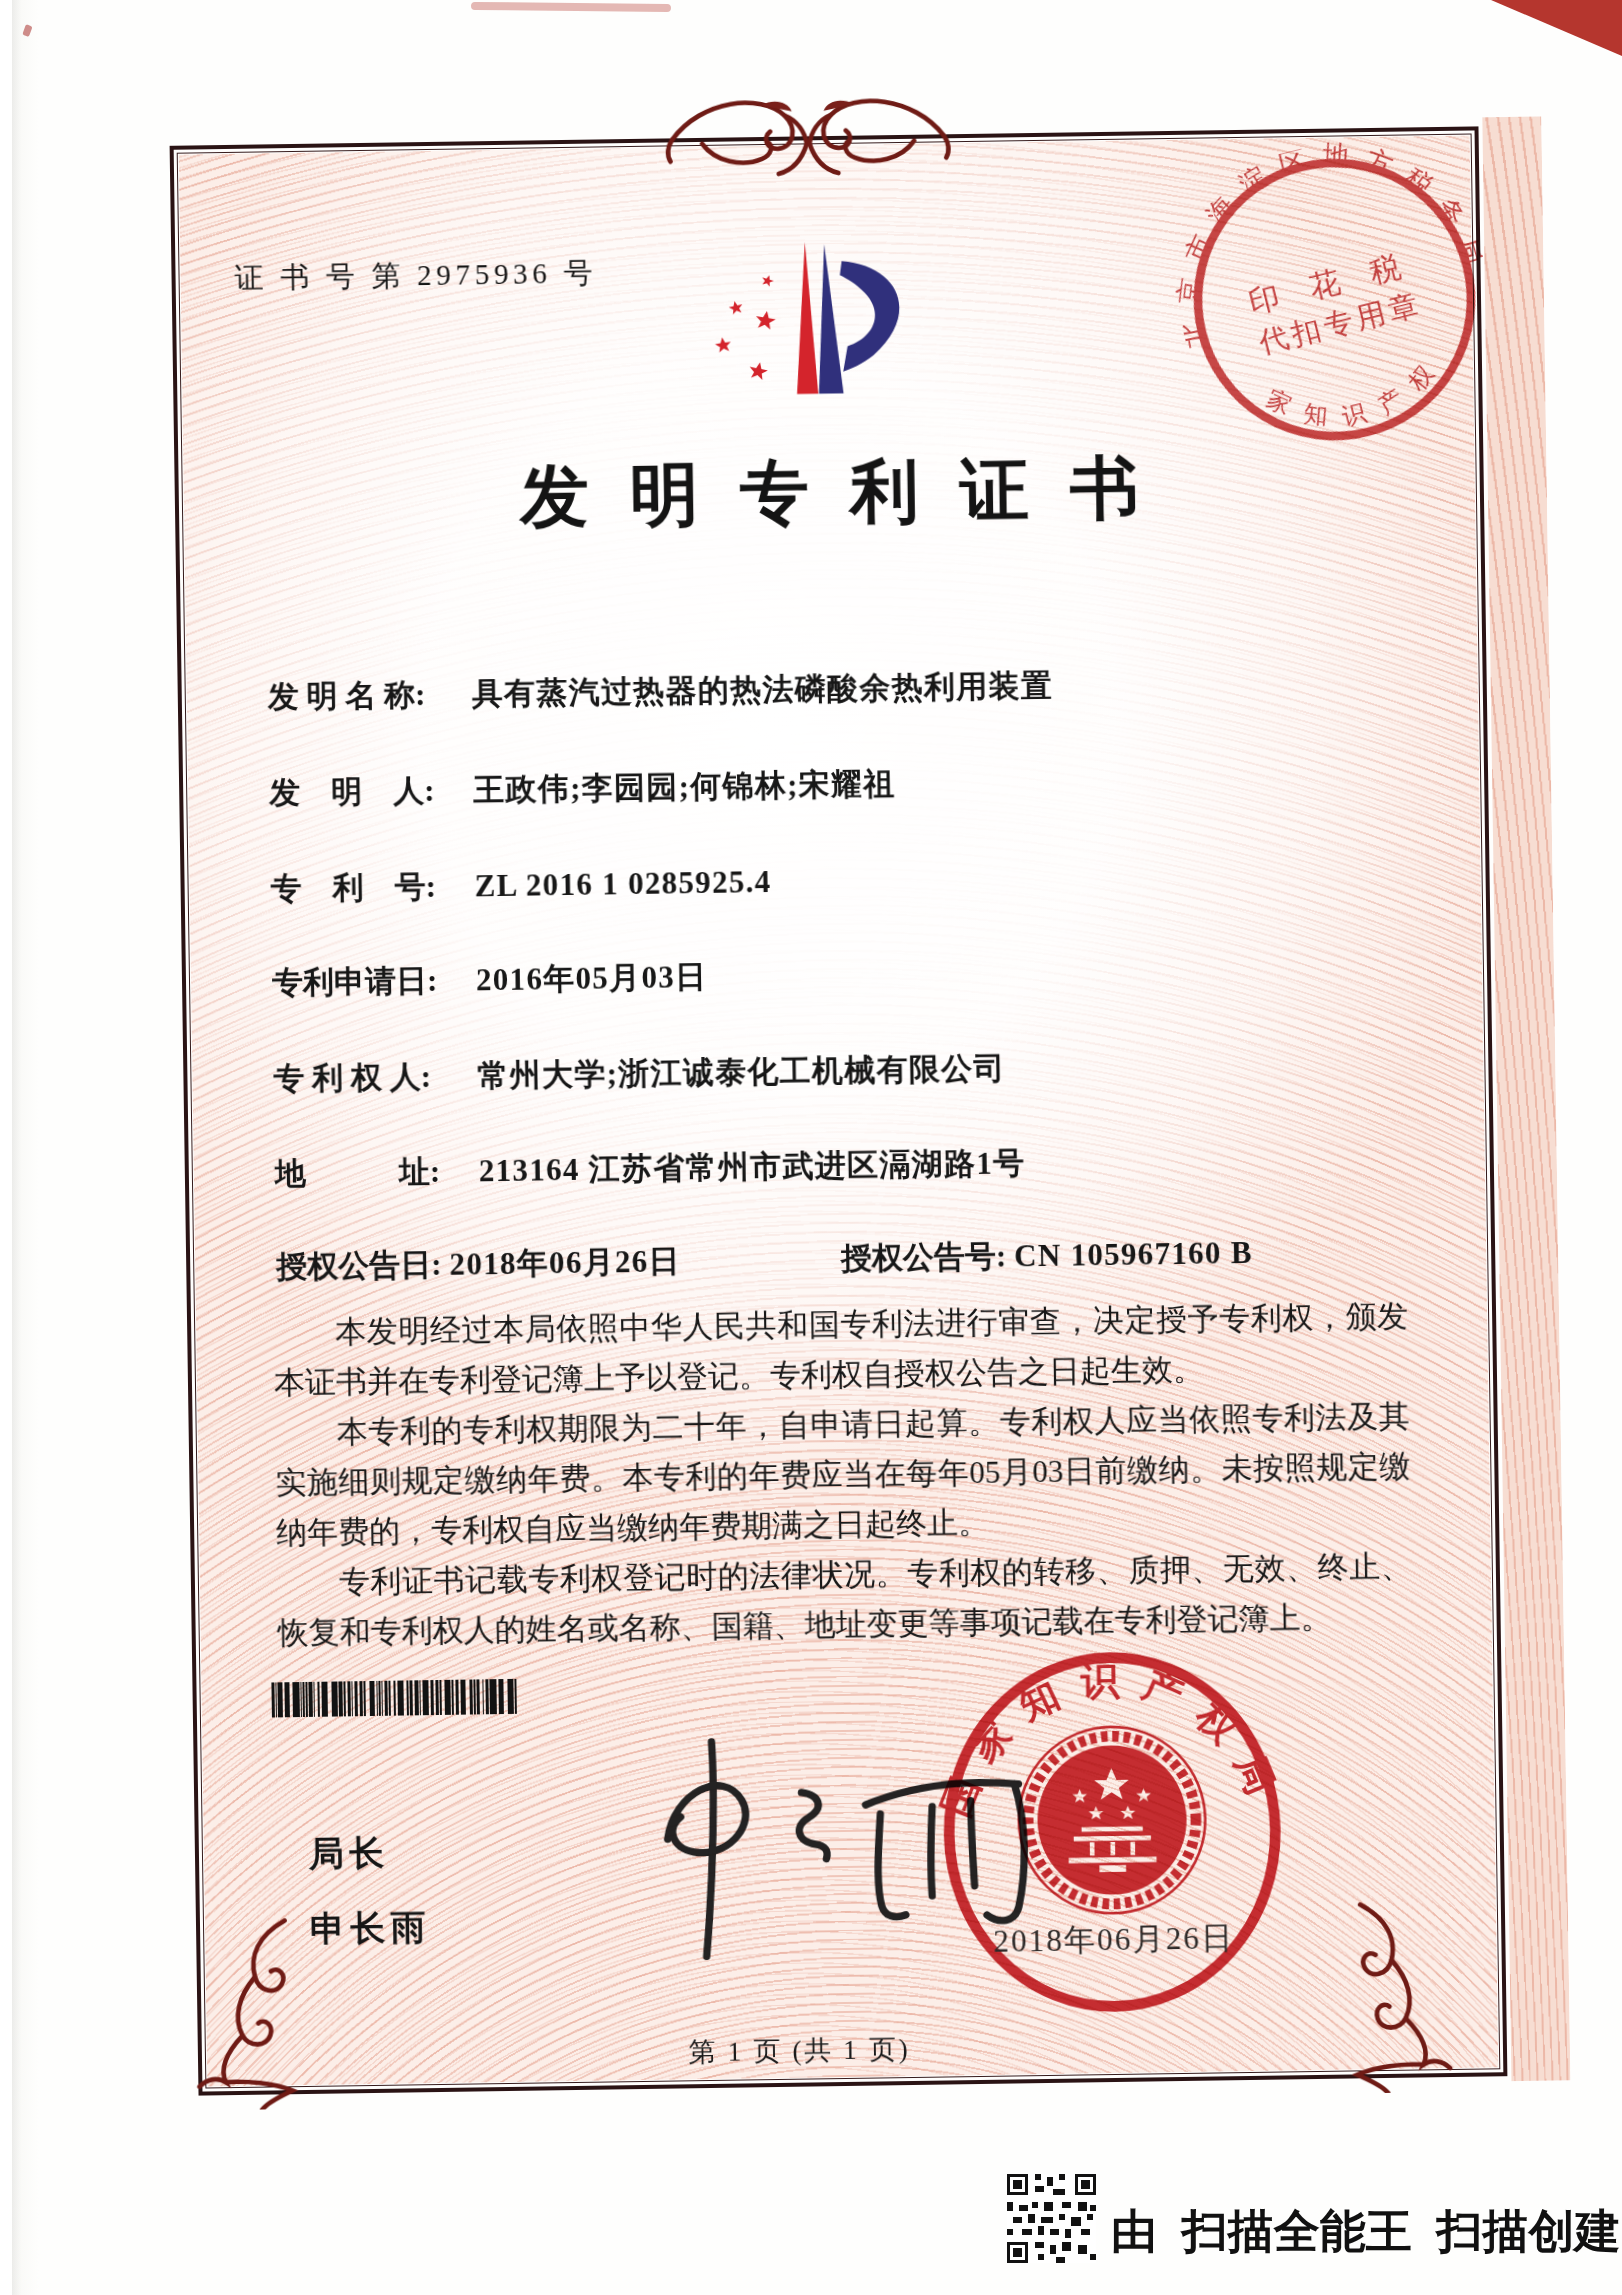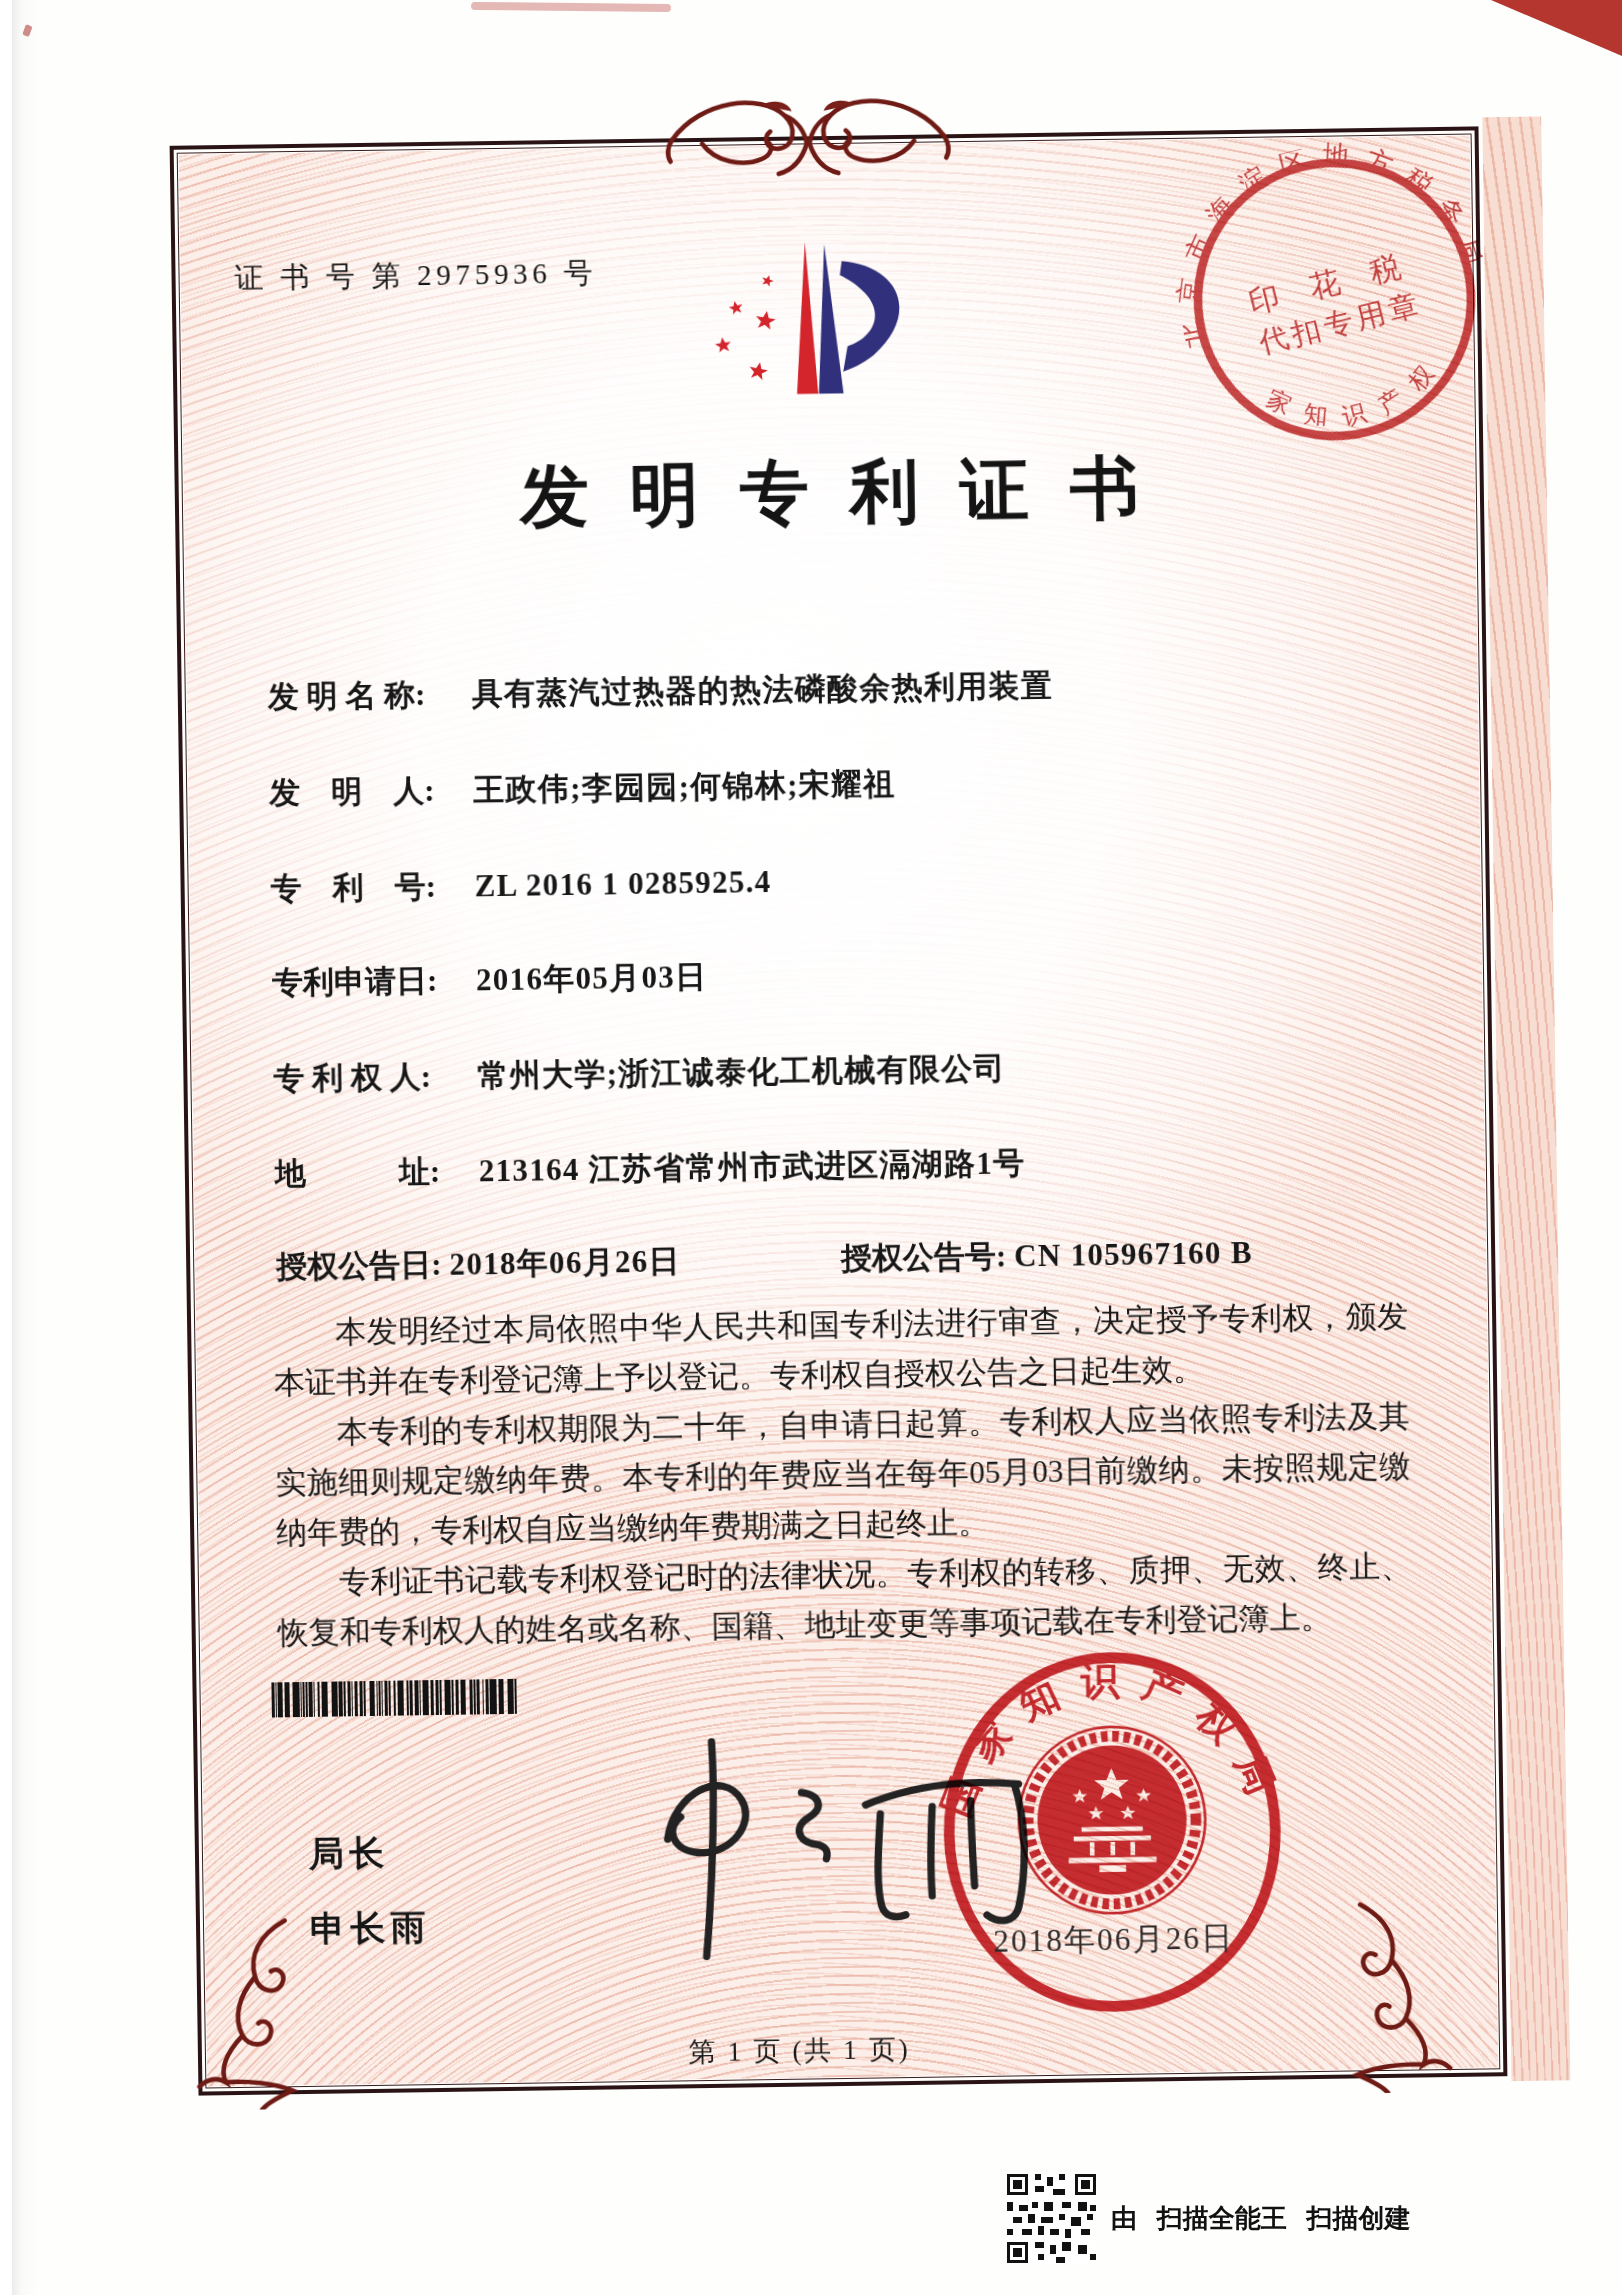--- a/index.html
+++ b/index.html
@@ -32,21 +32,21 @@
   .paras{position:absolute;left:86px;top:1164px;width:1135px;font-size:31px;line-height:50px;
          text-align:justify;color:#181818;font-weight:500;}
   .paras p{margin:0;text-indent:2em;}
   .barcode{position:absolute;left:79px;top:1538px;width:245px;height:35px;
      background-image:
        repeating-linear-gradient(90deg,#121212 0 2.7px,transparent 2.7px 4px,#121212 4px 5.3px,transparent 5.3px 9.3px,#121212 9.3px 10.6px,transparent 10.6px 12.6px),
        repeating-linear-gradient(90deg,#121212 0 2px,transparent 2px 6px,#121212 6px 9.3px,transparent 9.3px 15.3px);}
   .director{position:absolute;left:114px;font-size:35px;font-weight:600;letter-spacing:5.3px;color:#161616;}
   .footer{position:absolute;left:0;top:1896px;width:100%;text-align:center;font-size:27px;
           letter-spacing:2.7px;transform:translateX(-53px);color:#1a1a1a;}
-  .credit{position:absolute;left:1099px;top:2201px;font-size:26px;font-weight:600;
+  .credit{position:absolute;left:1099px;top:2201px;font-size:46px;font-weight:600;
           word-spacing:13.3px;color:#111;}
   .stamp{position:absolute;left:1168px;top:145px;width:309px;height:309px;
          transform:rotate(-14deg);mix-blend-mode:multiply;opacity:.93;}
   .seal{position:absolute;left:721px;top:1487px;width:393px;height:426px;
         mix-blend-mode:multiply;opacity:.95;}
   .sig{position:absolute;left:373px;top:1584px;width:506px;height:253px;}
   .ornament{position:absolute;}
   .tri-artifact{position:absolute;right:0;top:0;width:143px;height:61px;
       background:#b5362e;clip-path:polygon(0 0,100% 0,100% 100%);}
   .streak{position:absolute;left:459px;top:2.7px;width:200px;height:8px;border-radius:4px;

